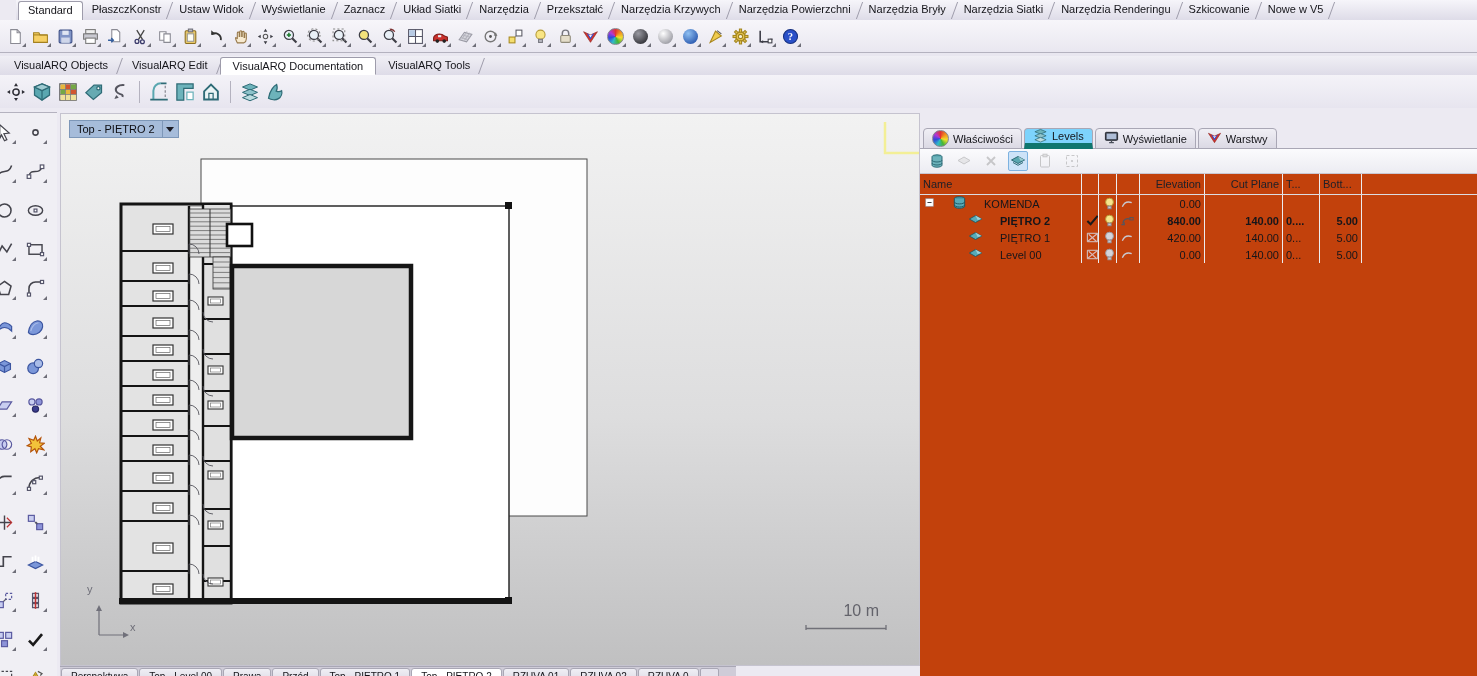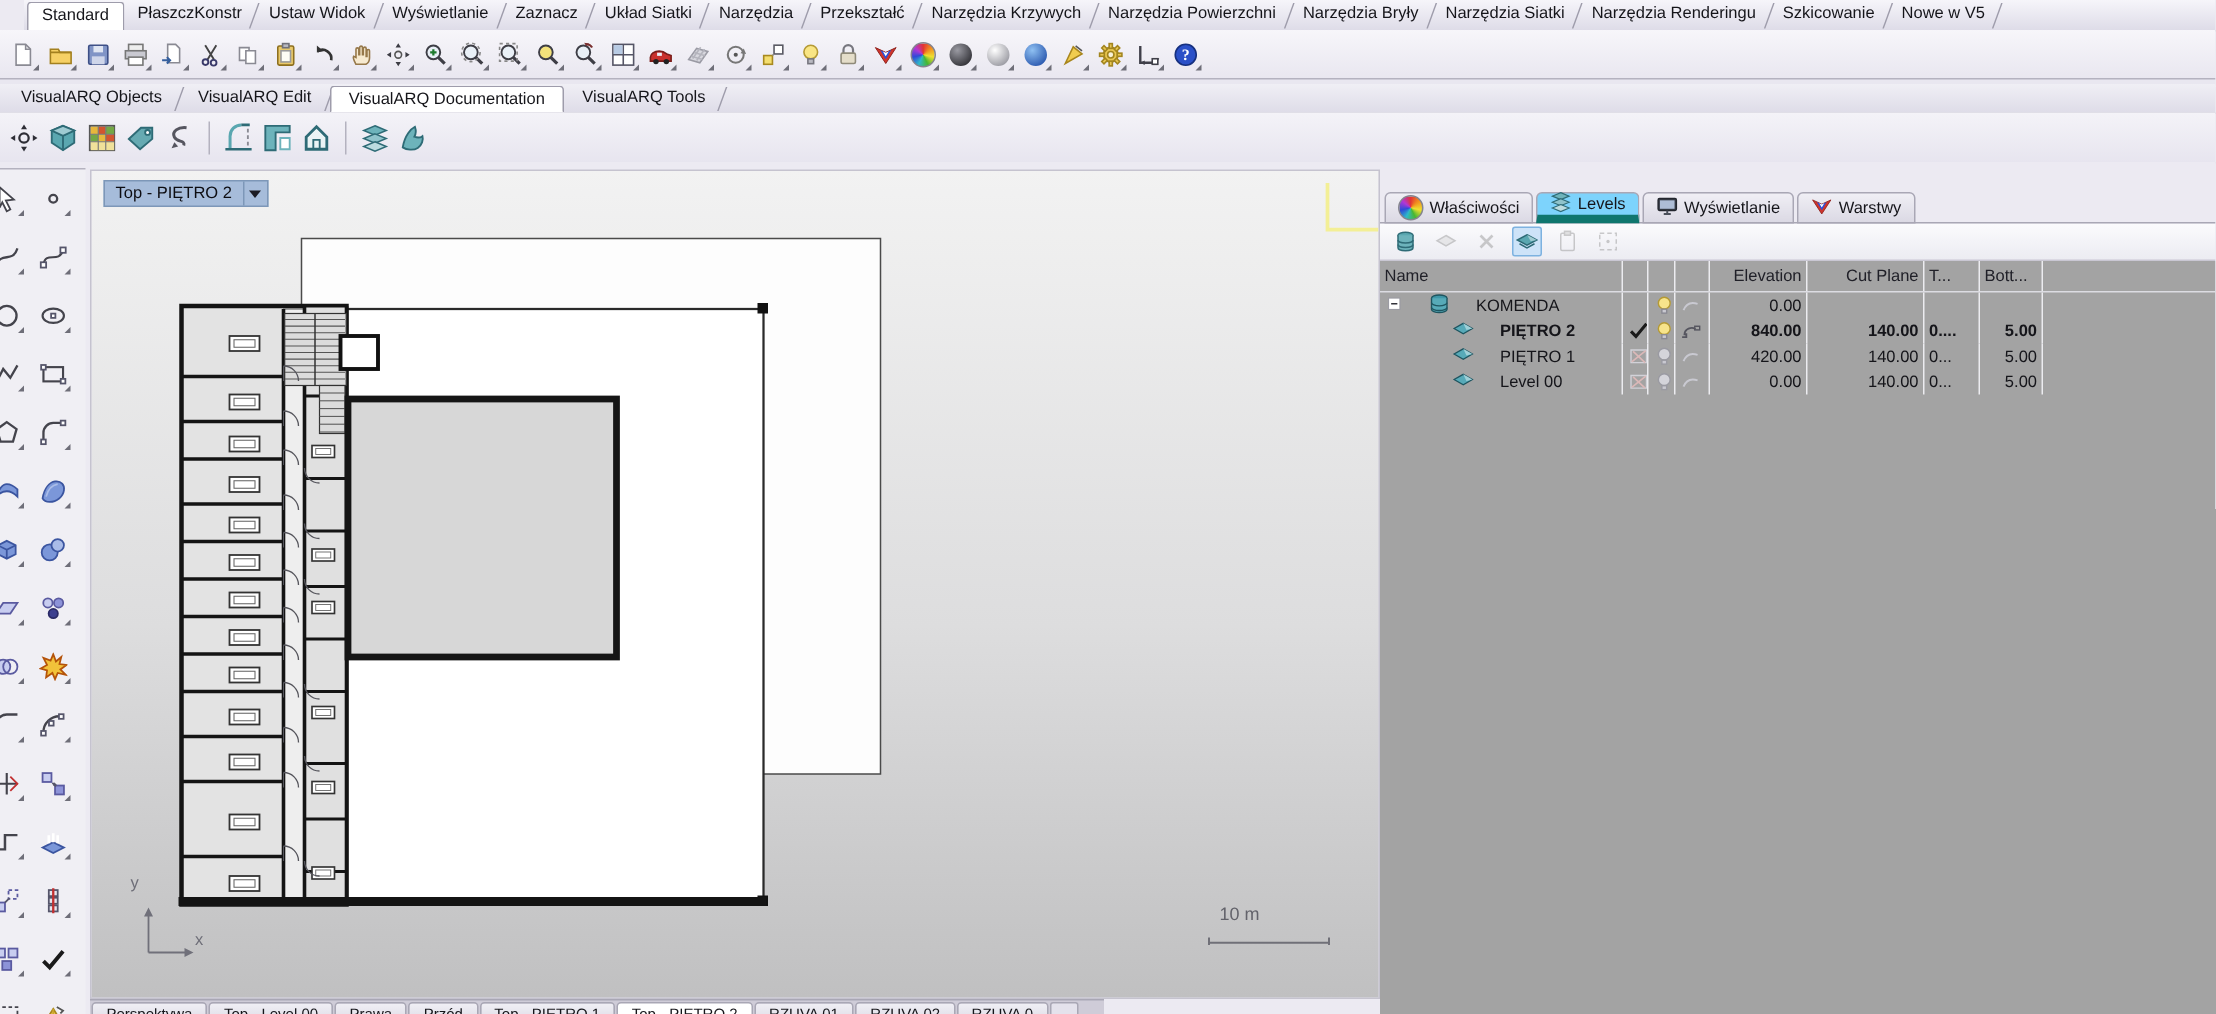--- a/index.html
+++ b/index.html
@@ -56,22 +56,22 @@
     border:1px solid #c5c3cf;box-sizing:border-box;
     background:linear-gradient(180deg,#f2f2f2 0%,#ddddde 55%,#c0c0c1 100%)}
   .viewport svg.plan{position:absolute;left:0;top:0;width:858px;height:551px}
   .vp-title{position:absolute;left:8px;top:6px;height:18px;display:flex;align-items:center;
     background:#a6bcda;border:1px solid #7d97b8;box-sizing:border-box}
   .vp-title .lbl{padding:0 7px;color:#0d0d12}
   .vp-dd{width:15px;align-self:stretch;border-left:1px solid #7d97b8;
     display:flex;align-items:center;justify-content:center}
   .vp-dd i{display:block;width:0;height:0;border:4px solid transparent;
     border-top:5px solid #1c1c24;margin-top:5px}
-  .scale-label{position:absolute;left:752px;top:488px;width:66px;text-align:left;
-    color:#63636b;font-size:12px}
+  .scale-label{position:absolute;left:752px;top:488px;width:66px;text-align:right;
+    color:#63636b;font-size:16px}
   .ax{position:absolute;color:#6e6e78;font-size:11px}
   .axy{left:26px;top:469px}.axx{left:69px;top:507px}
 
   
   .btabs{position:absolute;left:60px;top:558px;width:676px;height:10px;overflow:hidden;
     background:#cfccd8;border-top:1px solid #a9a7b5;display:flex;align-items:flex-start;
     padding:1px 0 0 1px;box-sizing:border-box}
   .btab{height:17px;padding:2px 9px 0;font-size:10px;white-space:nowrap;
     background:linear-gradient(#f0eff5,#d9d7e2);border:1px solid #a9a7b5;
     border-radius:3px 3px 0 0;margin-right:1px;box-sizing:border-box}
@@ -90,21 +90,21 @@
   .ptoolbar{height:24px;margin-top:-1px;position:relative;z-index:1;
     background:linear-gradient(#fbfbfd,#ececf2);
     border-top:1px solid #a9a7b5;border-bottom:1px solid #c9c7d3;
     display:flex;align-items:center;gap:7px;padding-left:7px}
   .pbtn{width:20px;height:20px;display:flex;align-items:center;justify-content:center;
     border:1px solid transparent;box-sizing:border-box}
   .pbtn svg{width:16px;height:16px}
   .pbtn.active{background:#cde3f8;border-color:#7db2e0;border-radius:2px}
   .pbtn.disabled svg{opacity:.5;filter:grayscale(.9)}
 
-  .ptable{position:absolute;left:0;right:0;top:66px;bottom:0;background:#a3a3a3;overflow:hidden}
+  .ptable{position:absolute;left:0;right:0;top:66px;bottom:0;background:#c2410c;overflow:hidden}
   .trow{display:grid;grid-template-columns:162px 17px 18px 23px 65px 78px 37px 42px 1fr;
     align-items:center;height:17px}
   .trow.thead{height:20px;color:#202028;border-bottom:1px solid #dcdce2}
   .c{height:100%;display:flex;align-items:center;padding:0 3px;box-sizing:border-box;
     border-right:1px solid #ececf0;overflow:hidden;white-space:nowrap}
   .c.last{border-right:none}
   .c.num{justify-content:flex-end}
   .c svg{width:15px;height:15px;flex:none}
   .namecell{gap:17px;padding-left:4px}
   .ind{display:inline-block;width:27px;flex:none}

